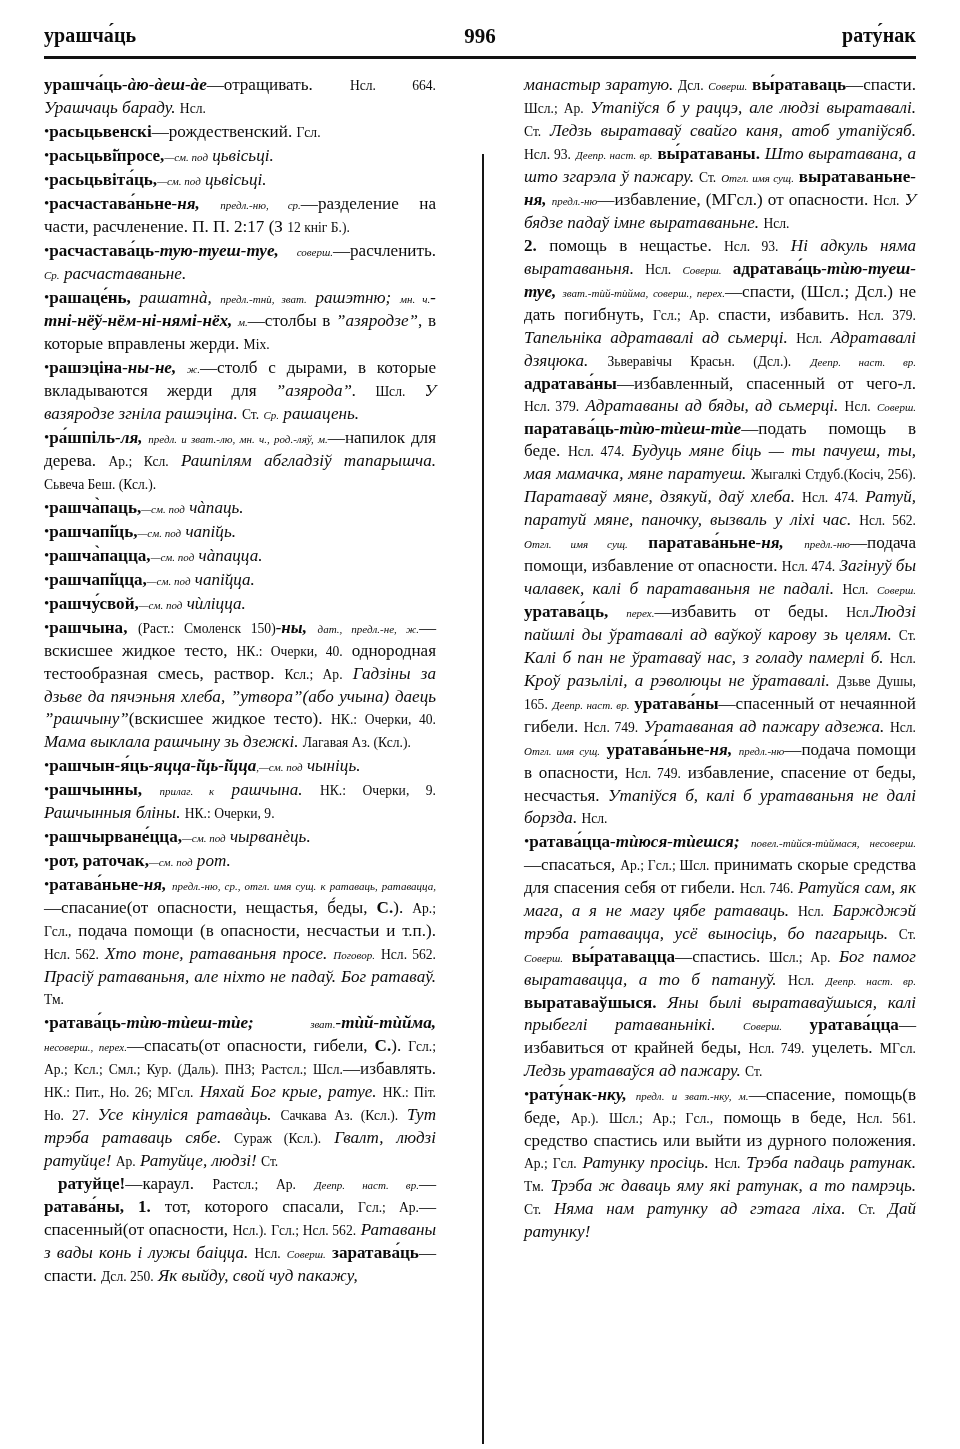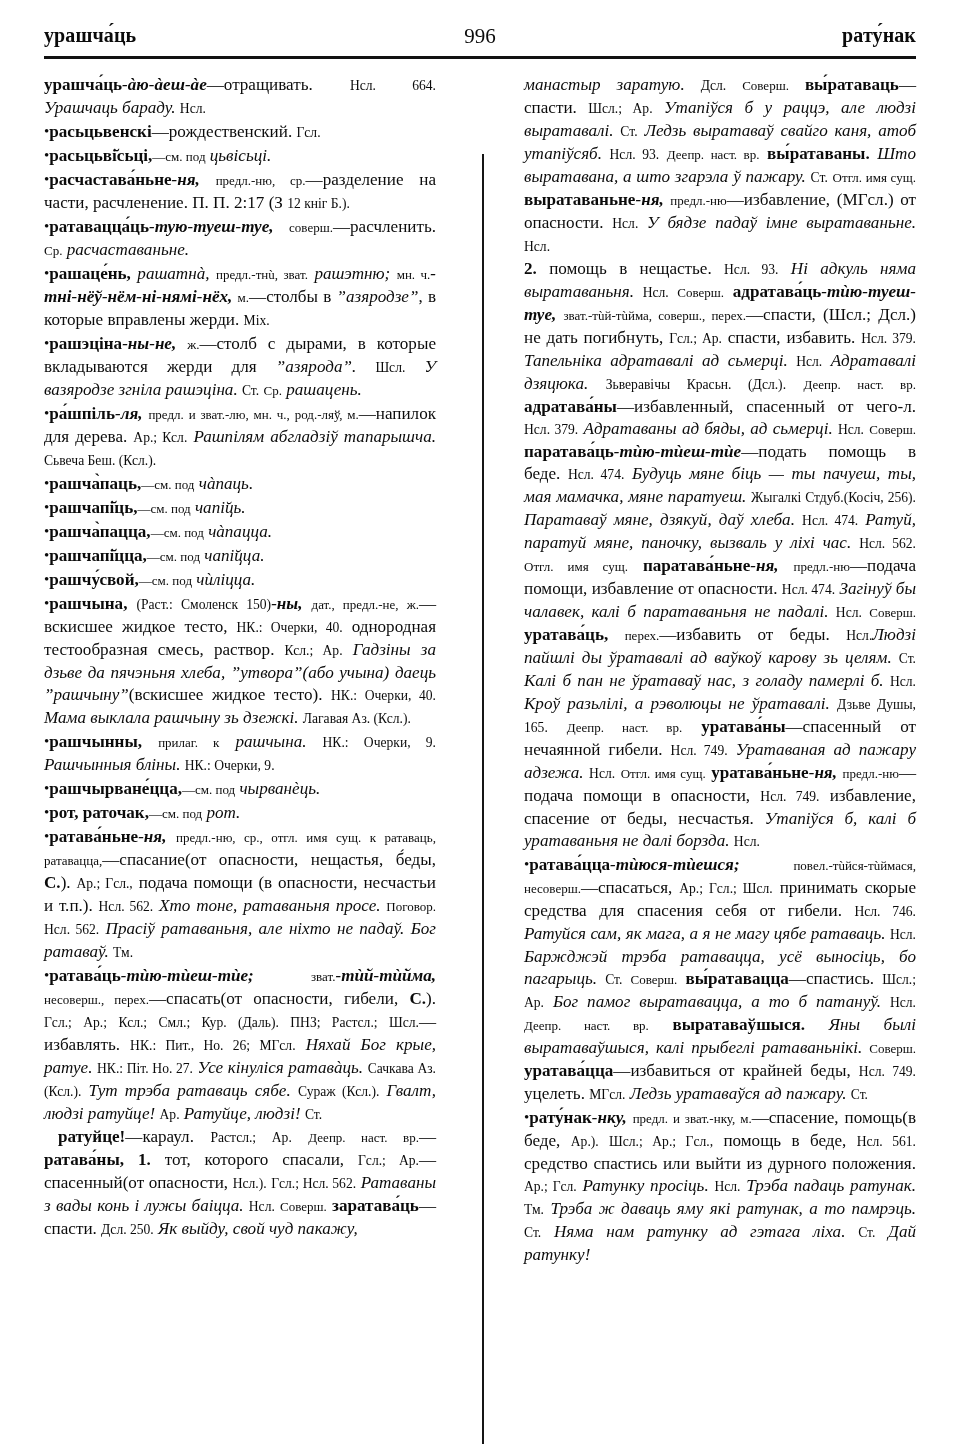--- a/index.html
+++ b/index.html
@@ -33,21 +33,21 @@
     display: flex;
     align-items: baseline;
     justify-content: space-between;
   }
   .runhead-word {
     font-weight: bold;
     font-size: 20px;
     letter-spacing: 0.1px;
   }
   .runhead-folio {
-    font-weight: normal;
+    font-weight: bold;
     font-size: 21px;
     position: absolute;
     left: 50%;
     transform: translateX(-50%);
   }
   .rule {
     position: absolute;
     left: 44px;
     top: 56px;
     width: 872px;
@@ -102,21 +102,22 @@
     font-weight: bold;
   }
   .it {
     font-style: italic;
   }
   .bit {           
     font-weight: bold;
     font-style: italic;
   }
   .sm {            
-    font-size: 13px;
+    font-style: italic;
+    font-size: 11px;
   }
   .smr {           
     font-size: 13.6px;
   }
   .num {
     font-weight: bold;
   }
   .indent {
     display: inline-block;
     width: 14px;
@@ -133,32 +134,34 @@
     <span class="runhead-word">рату́нак</span>
   </div>
 
   <div class="rule"></div>
 
   <div class="columns">
     <div class="divider"></div>
     <div class="col col-left" id="col-left">
         <p class="entry"><span class="hw">урашча́ць</span><span class="bit">-àю-àеш-àе</span>—отращивать. <span class="smr">Нсл. 664.</span> <span class="it">Урашчаць бараду.</span> <span class="smr">Нсл.</span></p>
         <p class="entry"><span class="bullet"></span><span class="hw">расьцьвенскі</span>—рождественский. <span class="smr">Гсл.</span></p>
-        <p class="entry"><span class="bullet"></span><span class="hw">расьцьві̆сьці,</span><span class="sm">—см. под</span> <span class="it">цьвісьці.</span></p>
+        <p class="entry"><span class="bullet"></span><span class="hw">расьцьві̆просе,</span><span class="sm">—см. под</span> <span class="it">цьвісьці.</span></p>
+        <p class="entry"><span class="bullet"></span><span class="hw">расьцьвіта́ць,</span><span class="sm">—см. под</span> <span class="it">цьвісьці.</span></p>
         <p class="entry"><span class="bullet"></span><span class="hw">расчастава́ньне</span><span class="bit">-ня,</span> <span class="sm">предл.-ню, ср.</span>—разделение на части, расчленение. П. П. 2:17 (З <span class="smr">12 кніг Б.).</span></p>
-        <p class="entry"><span class="bullet"></span><span class="hw">ратавацца́ць</span><span class="bit">-тую-туеш-туе,</span> <span class="sm">соверш.</span>—расчленить. <span class="sm">Ср.</span> <span class="it">расчаставаньне.</span></p>
+        <p class="entry"><span class="bullet"></span><span class="hw">расчастава́ць</span><span class="bit">-тую-туеш-туе,</span> <span class="sm">соверш.</span>—расчленить. <span class="sm">Ср.</span> <span class="it">расчаставаньне.</span></p>
         <p class="entry"><span class="bullet"></span><span class="hw">рашаце́нь,</span> <span class="it">рашатнà,</span> <span class="sm">предл.-тнù, зват.</span> <span class="it">рашэтню;</span> <span class="sm">мн. ч.</span><span class="bit">-тні-нёў-нём-ні-нямі-нёх,</span> <span class="sm">м.</span>—столбы в <span class="it">”азяродзе”</span>, в которые вправлены жерди. <span class="smr">Mix.</span></p>
         <p class="entry"><span class="bullet"></span><span class="hw">рашэціна</span><span class="bit">-ны-не,</span> <span class="sm">ж.</span>—столб с дырами, в которые вкладываются жерди для <span class="it">”азярода”.</span> <span class="smr">Шсл.</span> <span class="it">У вазяродзе згніла рашэціна.</span> <span class="smr">Ст.</span> <span class="sm">Ср.</span> <span class="it">рашацень.</span></p>
         <p class="entry"><span class="bullet"></span><span class="hw">ра́шпіль</span><span class="bit">-ля,</span> <span class="sm">предл. и зват.-лю, мн. ч., род.-ляў, м.</span>—напилок для дерева. <span class="smr">Ар.; Ксл.</span> <span class="it">Рашпілям абгладзіў тапарышча.</span> <span class="smr">Сьвеча Беш. (Ксл.).</span></p>
         <p class="entry"><span class="bullet"></span><span class="hw">рашча̀паць,</span><span class="sm">—см. под</span> <span class="it">чàпаць.</span></p>
         <p class="entry"><span class="bullet"></span><span class="hw">рашчапі̆ць,</span><span class="sm">—см. под</span> <span class="it">чапі̆ць.</span></p>
         <p class="entry"><span class="bullet"></span><span class="hw">рашча̀пацца,</span><span class="sm">—см. под</span> <span class="it">чàпацца.</span></p>
         <p class="entry"><span class="bullet"></span><span class="hw">рашчапі̆цца,</span><span class="sm">—см. под</span> <span class="it">чапі̆цца.</span></p>
         <p class="entry"><span class="bullet"></span><span class="hw">рашчу́свой,</span><span class="sm">—см. под</span> <span class="it">чùліцца.</span></p>
         <p class="entry"><span class="bullet"></span><span class="hw">рашчына,</span> <span class="smr">(Раст.: Смоленск 150)</span><span class="bit">-ны,</span> <span class="sm">дат., предл.-не, ж.</span>—вскисшее жидкое тесто, <span class="smr">НК.: Очерки, 40.</span> однородная тестообразная смесь, раствор. <span class="smr">Ксл.; Ар.</span> <span class="it">Гадзіны за дзьве да пячэньня хлеба, ”утвора”(або учына) даець ”рашчыну”</span>(вскисшее жидкое тесто). <span class="smr">НК.: Очерки, 40.</span> <span class="it">Мама выклала рашчыну зь дзежкі.</span> <span class="smr">Лагавая Аз. (Ксл.).</span></p>
+        <p class="entry"><span class="bullet"></span><span class="hw">рашчын-я́ць</span><span class="bit">-яцца-і̆ць-і̆цца</span><span class="sm">,—см. под</span> <span class="it">чыніць.</span></p>
         <p class="entry"><span class="bullet"></span><span class="hw">рашчынны,</span> <span class="sm">прилаг. к</span> <span class="it">рашчына.</span> <span class="smr">НК.: Очерки, 9.</span> <span class="it">Рашчынныя бліны.</span> <span class="smr">НК.: Очерки, 9.</span></p>
         <p class="entry"><span class="bullet"></span><span class="hw">рашчырване́цца,</span><span class="sm">—см. под</span> <span class="it">чырванѐць.</span></p>
         <p class="entry"><span class="bullet"></span><span class="hw">рот, раточак,</span><span class="sm">—см. под</span> <span class="it">рот.</span></p>
         <p class="entry"><span class="bullet"></span><span class="hw">ратава́ньне</span><span class="bit">-ня,</span> <span class="sm">предл.-ню, ср., отгл. имя сущ. к ратаваць, ратавацца,</span>—спасание(от опасности, нещастья, б́еды, <span class="hw">С.</span>). <span class="smr">Ар.; Гсл.,</span> подача помощи (в опасности, несчастьи и т.п.). <span class="smr">Нсл. 562.</span> <span class="it">Хто тоне, ратаваньня просе.</span> <span class="sm">Поговор.</span> <span class="smr">Нсл. 562.</span> <span class="it">Прасіў ратаваньня, але ніхто не падаў. Бог ратаваў.</span> <span class="smr">Тм.</span></p>
         <p class="entry"><span class="bullet"></span><span class="hw">ратава́ць</span><span class="bit">-тùю-тùеш-тùе;</span> <span class="sm">зват.</span><span class="bit">-тùй-тùйма,</span> <span class="sm">несоверш., перех.</span>—спасать(от опасности, гибели, <span class="hw">С.</span>). <span class="smr">Гсл.; Ар.; Ксл.; Смл.; Кур. (Даль). ПНЗ; Растсл.; Шсл.</span>—избавлять. <span class="smr">НК.: Пит., Но. 26; МГсл.</span> <span class="it">Няхай Бог крые, ратуе.</span> <span class="smr">НК.: Піт. Но. 27.</span> <span class="it">Усе кінуліся ратавàць.</span> <span class="smr">Сачкава Аз. (Ксл.).</span> <span class="it">Тут трэба ратаваць сябе.</span> <span class="smr">Сураж (Ксл.).</span> <span class="it">Гвалт, людзі ратуйце!</span> <span class="smr">Ар.</span> <span class="it">Ратуйце, людзі!</span> <span class="smr">Ст.</span></p>
         <p class="entry"><span class="indent"></span><span class="hw">ратуйце!</span>—караул. <span class="smr">Растсл.; Ар.</span> <span class="sm">Деепр. наст. вр.</span>—<span class="hw">ратава́ны, 1.</span> тот, которого спасали, <span class="smr">Гсл.; Ар.</span>—спасенный(от опасности, <span class="smr">Нсл.).</span> <span class="smr">Гсл.; Нсл. 562.</span> <span class="it">Ратаваны з вады конь і лужы баіцца.</span> <span class="smr">Нсл.</span> <span class="sm">Соверш.</span> <span class="hw">заратава́ць</span>—спасти. <span class="smr">Дсл. 250.</span> <span class="it">Як выйду, свой чуд пакажу,</span></p>
       </div>
     <div class="col col-right" id="col-right">
         <p class="entry"><span class="it">манастыр заратую.</span> <span class="smr">Дсл.</span> <span class="sm">Соверш.</span> <span class="hw">вы́ратаваць</span>—спасти. <span class="smr">Шсл.; Ар.</span> <span class="it">Утапіўся б у раццэ, але людзі выратавалі.</span> <span class="smr">Ст.</span> <span class="it">Ледзь выратаваў свайго каня, атоб утапіўсяб.</span> <span class="smr">Нсл. 93.</span> <span class="sm">Деепр. наст. вр.</span> <span class="hw">вы́ратаваны.</span> <span class="it">Што выратавана, а што згарэла ў пажару.</span> <span class="smr">Ст.</span> <span class="sm">Отгл. имя сущ.</span> <span class="hw">выратаваньне</span><span class="bit">-ня,</span> <span class="sm">предл.-ню</span>—избавление, (МГсл.) от опасности. <span class="smr">Нсл.</span> <span class="it">У бядзе падаў імне выратаваньне.</span> <span class="smr">Нсл.</span></p>
         <p class="entry"><span class="num">2.</span> помощь в нещастье. <span class="smr">Нсл. 93.</span> <span class="it">Ні адкуль няма выратаваньня.</span> <span class="smr">Нсл.</span> <span class="sm">Соверш.</span> <span class="hw">адратава́ць</span><span class="bit">-тùю-туеш-туе,</span> <span class="sm">зват.-тùй-тùйма, соверш., перех.</span>—спасти, (Шсл.; Дсл.) не дать погибнуть, <span class="smr">Гсл.; Ар.</span> спасти, избавить. <span class="smr">Нсл. 379.</span> <span class="it">Тапельніка адратавалі ад сьмерці.</span> <span class="smr">Нсл.</span> <span class="it">Адратавалі дзяцюка.</span> <span class="smr">Зьверавічы Красьн. (Дсл.).</span> <span class="sm">Деепр. наст. вр.</span> <span class="hw">адратава́ны</span>—избавленный, спасенный от чего-л. <span class="smr">Нсл. 379.</span> <span class="it">Адратаваны ад бяды, ад сьмерці.</span> <span class="smr">Нсл.</span> <span class="sm">Соверш.</span> <span class="hw">паратава́ць</span><span class="bit">-тùю-тùеш-тùе</span>—подать помощь в беде. <span class="smr">Нсл. 474.</span> <span class="it">Будуць мяне біць — ты пачуеш, ты, мая мамачка, мяне паратуеш.</span> <span class="smr">Жыгалкі Стдуб.(Косіч, 256).</span> <span class="it">Паратаваў мяне, дзякуй, даў хлеба.</span> <span class="smr">Нсл. 474.</span> <span class="it">Ратуй, паратуй мяне, паночку, вызваль у ліхі час.</span> <span class="smr">Нсл. 562.</span> <span class="sm">Отгл. имя сущ.</span> <span class="hw">паратава́ньне</span><span class="bit">-ня,</span> <span class="sm">предл.-ню</span>—подача помощи, избавление от опасности. <span class="smr">Нсл. 474.</span> <span class="it">Загінуў бы чалавек, калі б паратаваньня не падалі.</span> <span class="smr">Нсл.</span> <span class="sm">Соверш.</span> <span class="hw">уратава́ць,</span> <span class="sm">перех.</span>—избавить от беды. <span class="smr">Нсл.</span><span class="it">Людзі пайшлі ды ўратавалі ад ваўкоў карову зь целям.</span> <span class="smr">Ст.</span> <span class="it">Калі б пан не ўратаваў нас, з голаду памерлі б.</span> <span class="smr">Нсл.</span> <span class="it">Кроў разьлілі, а рэволюцы не ўратавалі.</span> <span class="smr">Дзьве Душы, 165.</span> <span class="sm">Деепр. наст. вр.</span> <span class="hw">уратава́ны</span>—спасенный от нечаянной гибели. <span class="smr">Нсл. 749.</span> <span class="it">Уратаваная ад пажару адзежа.</span> <span class="smr">Нсл.</span> <span class="sm">Отгл. имя сущ.</span> <span class="hw">уратава́ньне</span><span class="bit">-ня,</span> <span class="sm">предл.-ню</span>—подача помощи в опасности, <span class="smr">Нсл. 749.</span> избавление, спасение от беды, несчастья. <span class="it">Утапіўся б, калі б уратаваньня не далі борзда.</span> <span class="smr">Нсл.</span></p>

